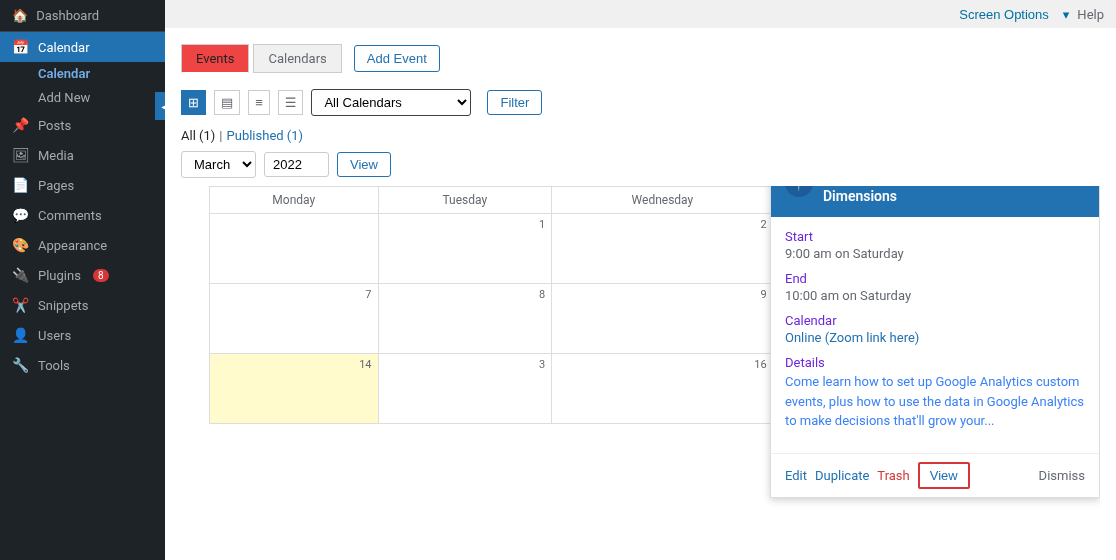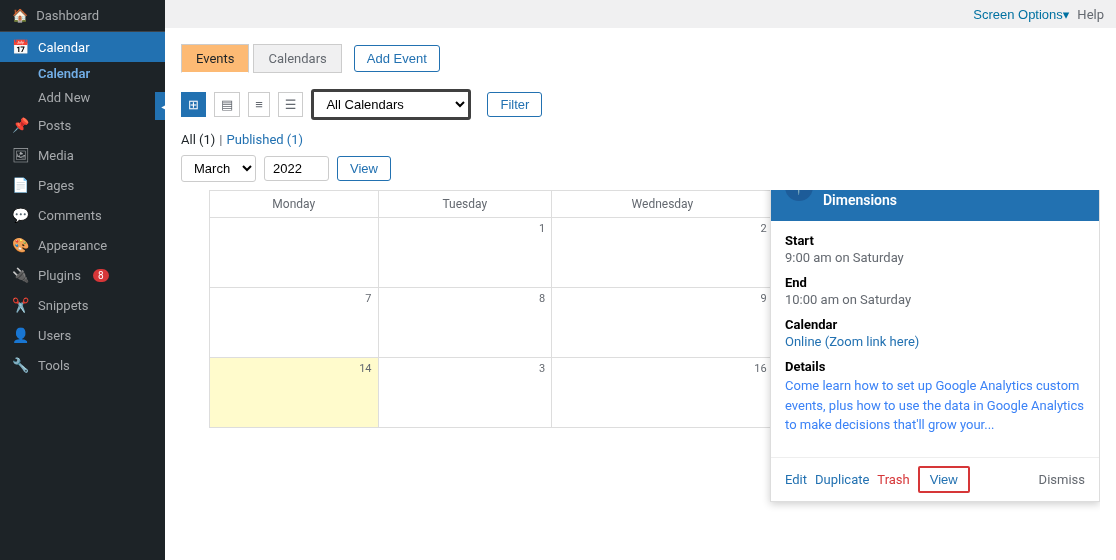--- a/index.html
+++ b/index.html
@@ -76,21 +76,21 @@
       gap: 8px;
     }
     .screen-options-btn {
       background: #f0f0f1;
       border: none;
       color: #0071a1;
       cursor: pointer;
       font-size: 13px;
       display: flex;
       align-items: center;
-      gap: 0;
+      gap: 14px;
     }
 
     
     .content {
       flex: 1;
       background: #fff;
       margin: 0;
       padding: 16px;
       display: flex;
       flex-direction: column;
@@ -107,21 +107,21 @@
     }
     .tab {
       padding: 6px 14px;
       border: 1px solid #ccc;
       background: #f0f0f1;
       cursor: pointer;
       font-size: 13px;
       color: #646970;
     }
     .tab.active {
-      background: #fdba74;
+      background: #ef4444;
       border-bottom: 1px solid #fff;
       color: #1d2327;
     }
     .add-event-btn {
       padding: 5px 12px;
       background: #fff;
       border: 1px solid #2271b1;
       color: #2271b1;
       border-radius: 3px;
       cursor: pointer;
@@ -139,21 +139,21 @@
     .view-icon {
       padding: 4px 6px;
       border: 1px solid #ccc;
       background: #fff;
       cursor: pointer;
       color: #646970;
     }
     .view-icon.active { background: #2271b1; color: #fff; border-color: #2271b1; }
     .calendar-select {
       padding: 4px 8px;
-      border: 3px solid #404040;
+      border: 1px solid #404040;
       border-radius: 3px;
       background: #fff;
       min-width: 160px;
       font-size: 13px;
     }
     .filter-btn {
       padding: 4px 12px;
       border: 1px solid #2271b1;
       background: #fff;
       color: #2271b1;
@@ -279,21 +279,21 @@
       border-radius: 50%;
       display: flex;
       align-items: center;
       justify-content: center;
       flex-shrink: 0;
       font-size: 14px;
     }
     .popup-header-title { font-size: 14px; font-weight: 600; line-height: 1.3; }
     .popup-body { padding: 12px 14px; font-size: 13px; }
     .popup-section { margin-bottom: 10px; }
-    .popup-label { font-weight: 700; color: #000000; font-size: 13px; margin-bottom: 2px; }
+    .popup-label { font-weight: 400; color: #6d28d9; font-size: 13px; margin-bottom: 2px; }
     .popup-value { color: #646970; font-size: 13px; }
     .popup-value.link { color: #2271b1; cursor: pointer; }
     .popup-details { color: #3b82f6; font-size: 13px; line-height: 1.5; }
     .popup-actions {
       display: flex;
       align-items: center;
       gap: 8px;
       padding: 8px 14px;
       border-top: 1px solid #eee;
       flex-wrap: wrap;

